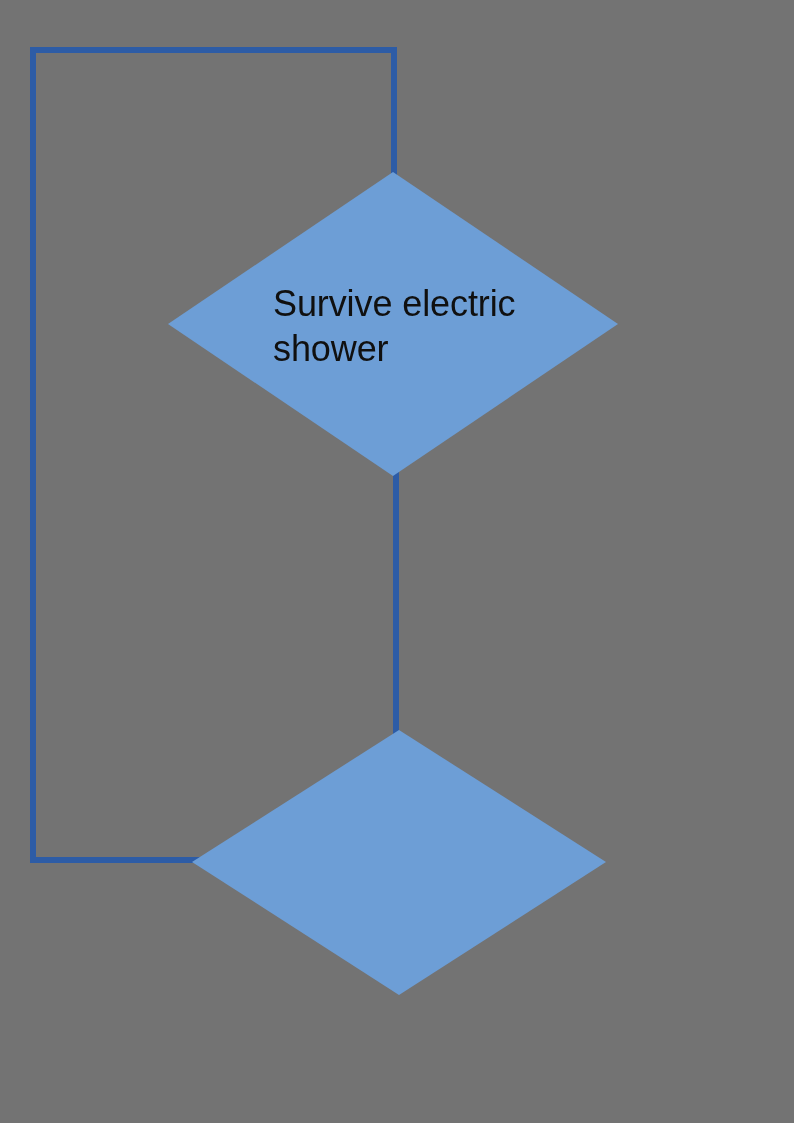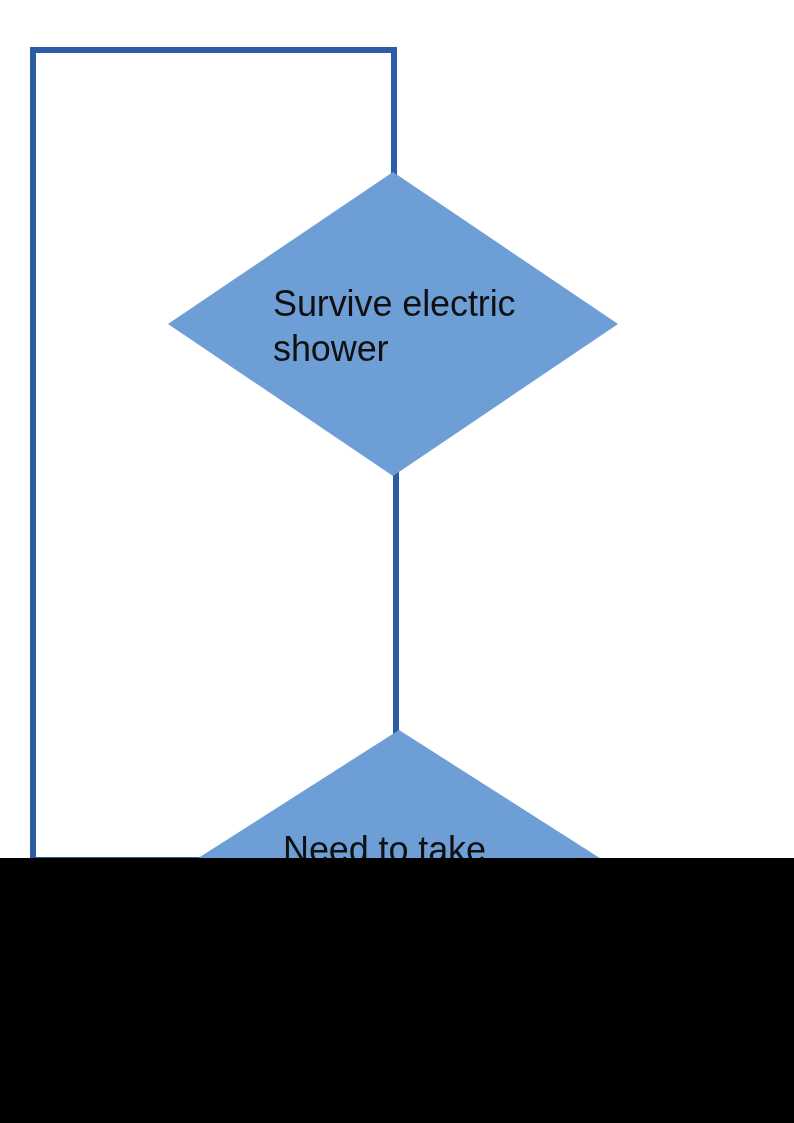--- a/index.html
+++ b/index.html
@@ -7,22 +7,22 @@
     margin: 0;
     padding: 0;
     background: #000000;
   }
   body {
     font-family: "Liberation Sans", sans-serif;
   }
   #canvas {
     position: relative;
     width: 794px;
-    height: 858px;
-    background: #ffffff;
+    height: 1123px;
+    background: #737373;
     overflow: hidden;
   }
   #flow-svg {
     position: absolute;
     top: 0;
     left: 0;
     width: 794px;
     height: 1123px;
     display: block;
   }
@@ -60,16 +60,14 @@
     <path d="M 396 470 L 396 735" fill="none" stroke="#2d5ca6" stroke-width="6" stroke-linecap="butt"></path>
 
     <polygon points="393,172 618,324 393,476 168,324" fill="#6d9ed6" stroke="none"></polygon>
 
     <polygon points="399,730 606,862 399,995 192,862" fill="#6d9ed6" stroke="none"></polygon>
   </svg>
 
   <div class="node-label" id="label-survive">Survive electric
 shower</div>
 
-  <div class="node-label" id="label-need">Need to take
-a shat</div>
 
 </div>
 
 </body></html>

